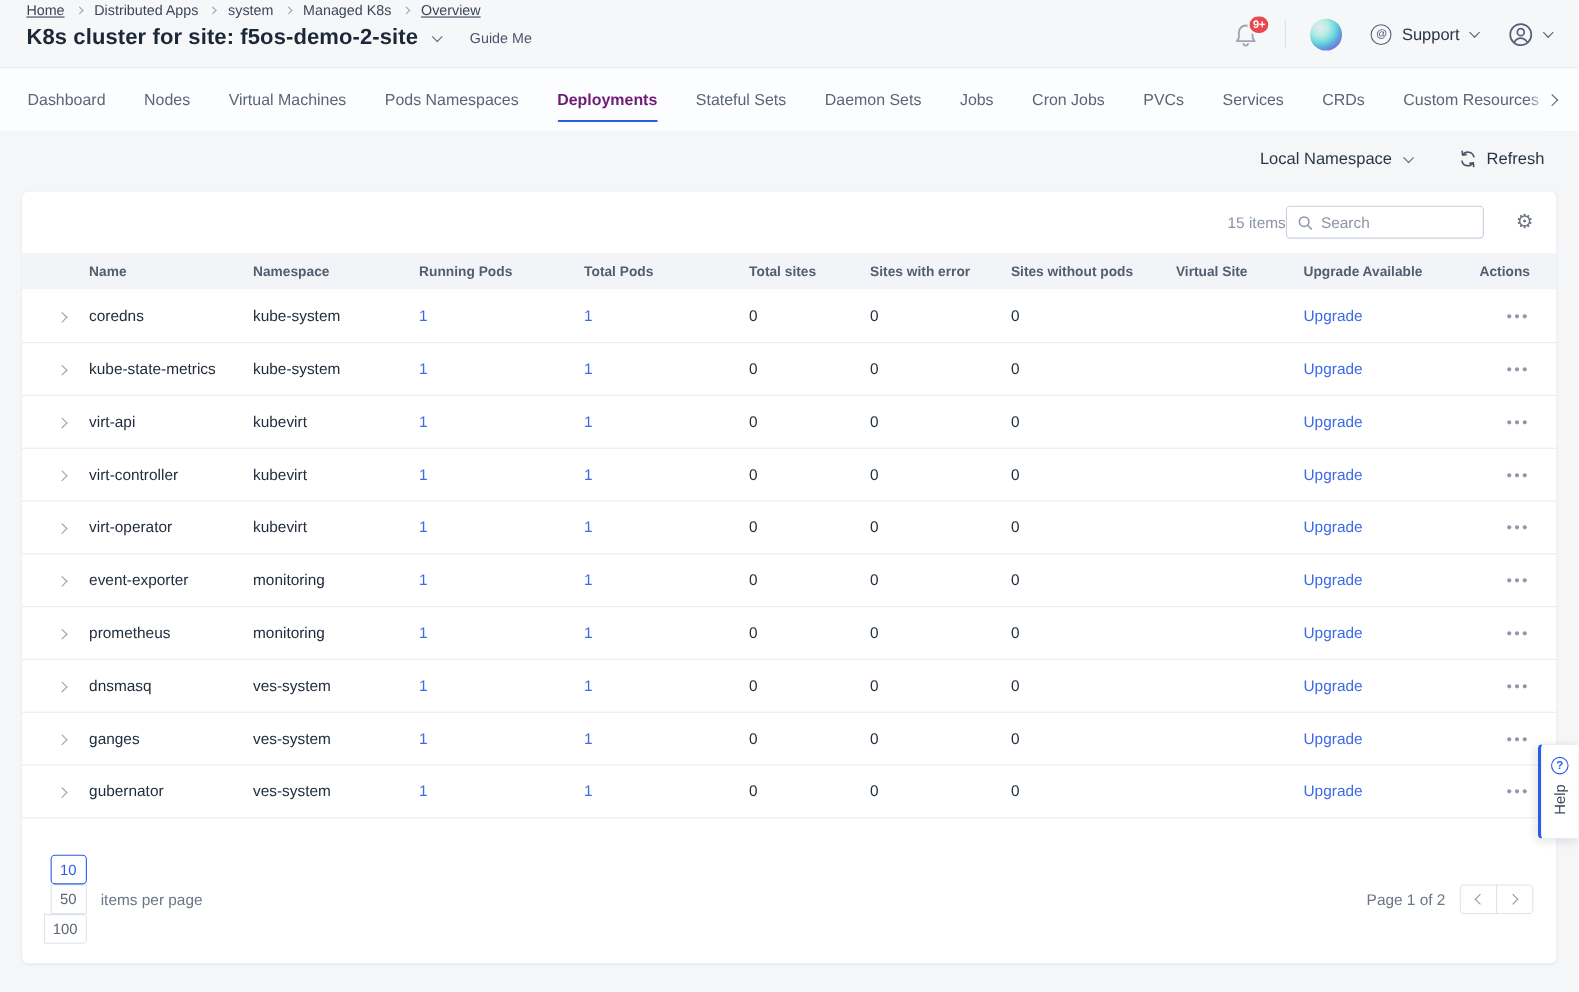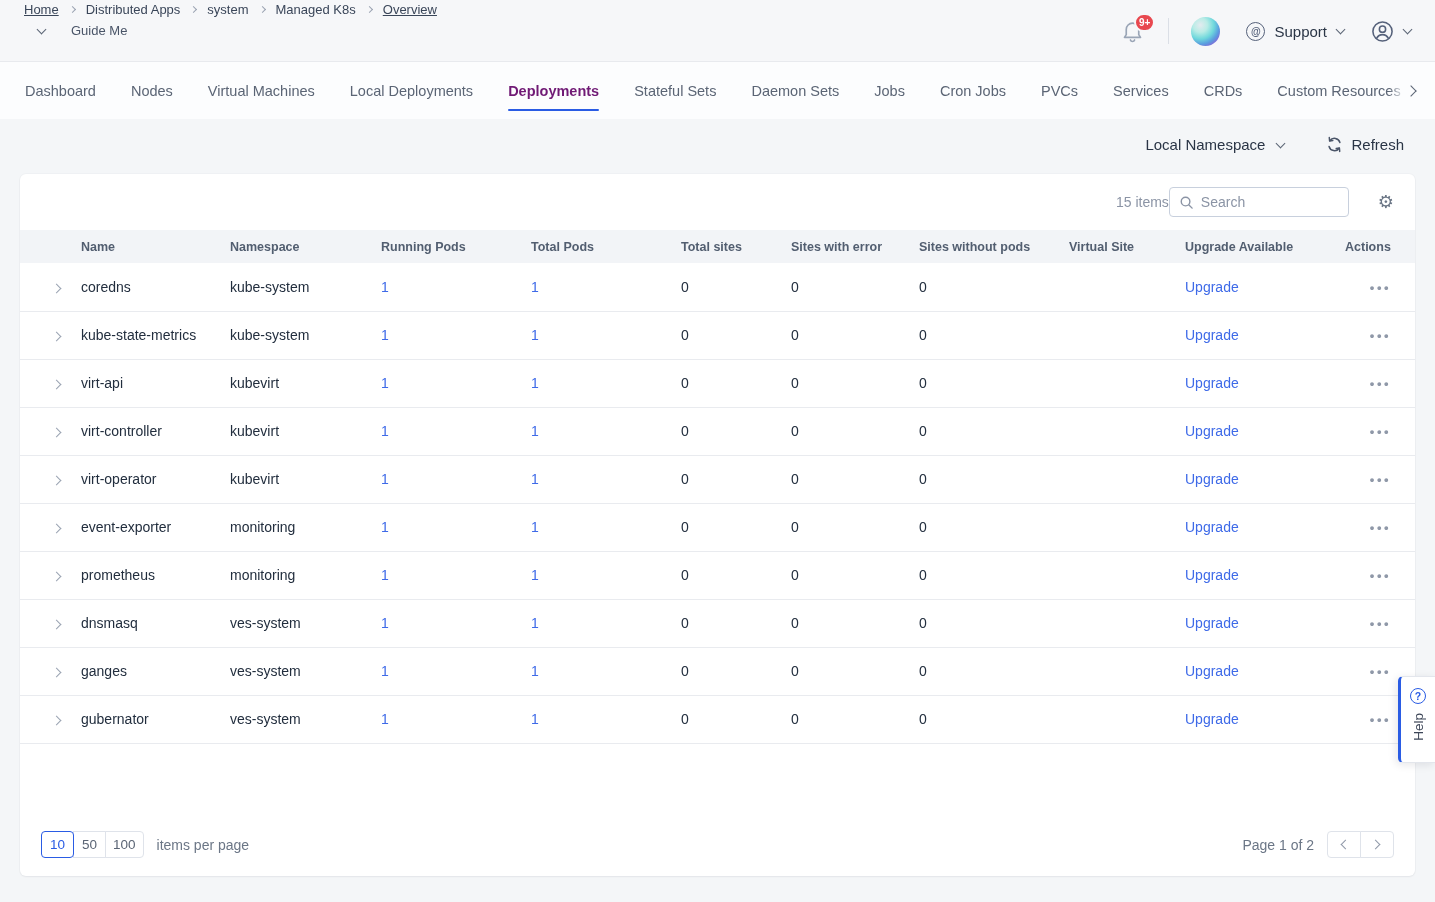--- a/index.html
+++ b/index.html
@@ -136,21 +136,21 @@
   a.cell-link { color:#3e6ae8; text-decoration:none; cursor:pointer; }
   td.actions-cell { text-align:right; padding-right:24px; }
   .dots {
     color:#8f98a8; font-size:13px; letter-spacing:2.5px; cursor:pointer; font-weight:700;
   }
   
   .pagination {
     position:absolute; left:21px; right:21px; bottom:18px;
     display:flex; align-items:center; justify-content:space-between;
   }
-  .page-size-group { display:flex; align-items:flex-end; }
+  .page-size-group { display:flex; align-items:flex-end;flex-direction:column; }
   .size-cell {
     min-width:33px; height:27px; border:1px solid #dfe3ea; background:#fff;
     display:flex; align-items:center; justify-content:center;
     font-size:13.5px; color:#5b6575; cursor:pointer; margin-left:-1px; padding:0 7px;
   }
   .size-cell:first-child { border-radius:4px 0 0 4px; margin-left:0; }
   .size-cell:last-child { border-radius:0 4px 4px 0; }
   .size-cell.selected {
     border-color:#2a5ce4; color:#2a5ce4; border-radius:4px; z-index:1; position:relative;
   }
@@ -200,20 +200,21 @@
     <span class="bc-item">Distributed Apps</span>
   <span class="bc-sep"></span>
     <span class="bc-item">system</span>
   <span class="bc-sep"></span>
     <span class="bc-item">Managed K8s</span>
   <span class="bc-sep"></span>
     <span class="bc-item underlined">Overview</span>
   </div>
 
   <div class="title-row">
+    <span class="page-title">K8s cluster for site: f5os-demo-2-site</span>
     <span class="title-caret"></span>
     <span class="guide-me">Guide Me</span>
   </div>
 
   <div class="header-right">
     <div class="bell-wrap">
       <span>
         <svg width="25" height="26" viewBox="0 0 24 24" fill="none" stroke="#9aa5b6" stroke-width="1.6" stroke-linecap="round" stroke-linejoin="round">
           <path d="M18 15.5v-5a6 6 0 1 0-12 0v5l-1.7 2.6h15.4L18 15.5z"></path>
           <path d="M10 20.6a2.1 2.1 0 0 0 4 0"></path>
@@ -242,21 +243,21 @@
 </div>
 
 <div class="tab-strip" id="tab-strip">
 
     <div class="tab">Dashboard</div>
 
     <div class="tab">Nodes</div>
 
     <div class="tab">Virtual Machines</div>
 
-    <div class="tab">Local Deployments</div>
+    <div class="tab">Pods Namespaces</div>
 
     <div class="tab active">Deployments</div>
 
     <div class="tab">Stateful Sets</div>
 
     <div class="tab">Daemon Sets</div>
 
     <div class="tab">Jobs</div>
 
     <div class="tab">Cron Jobs</div>

